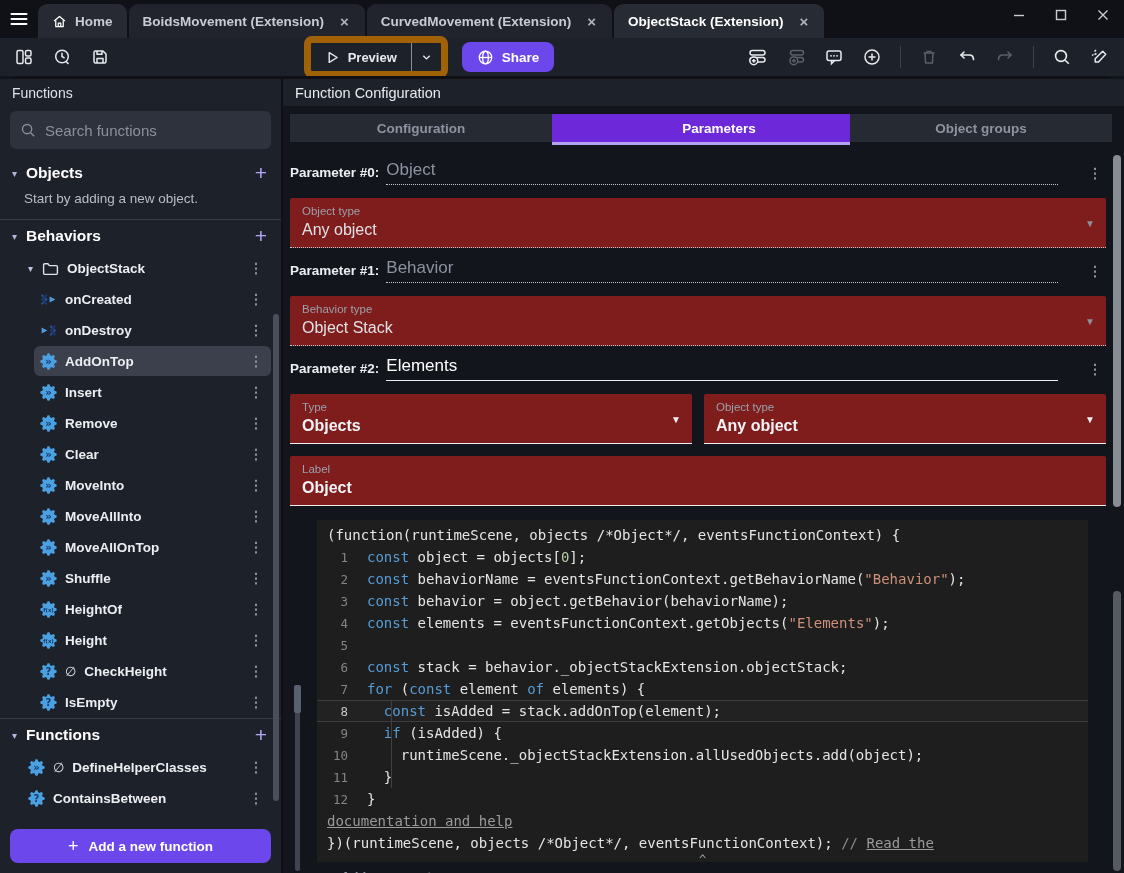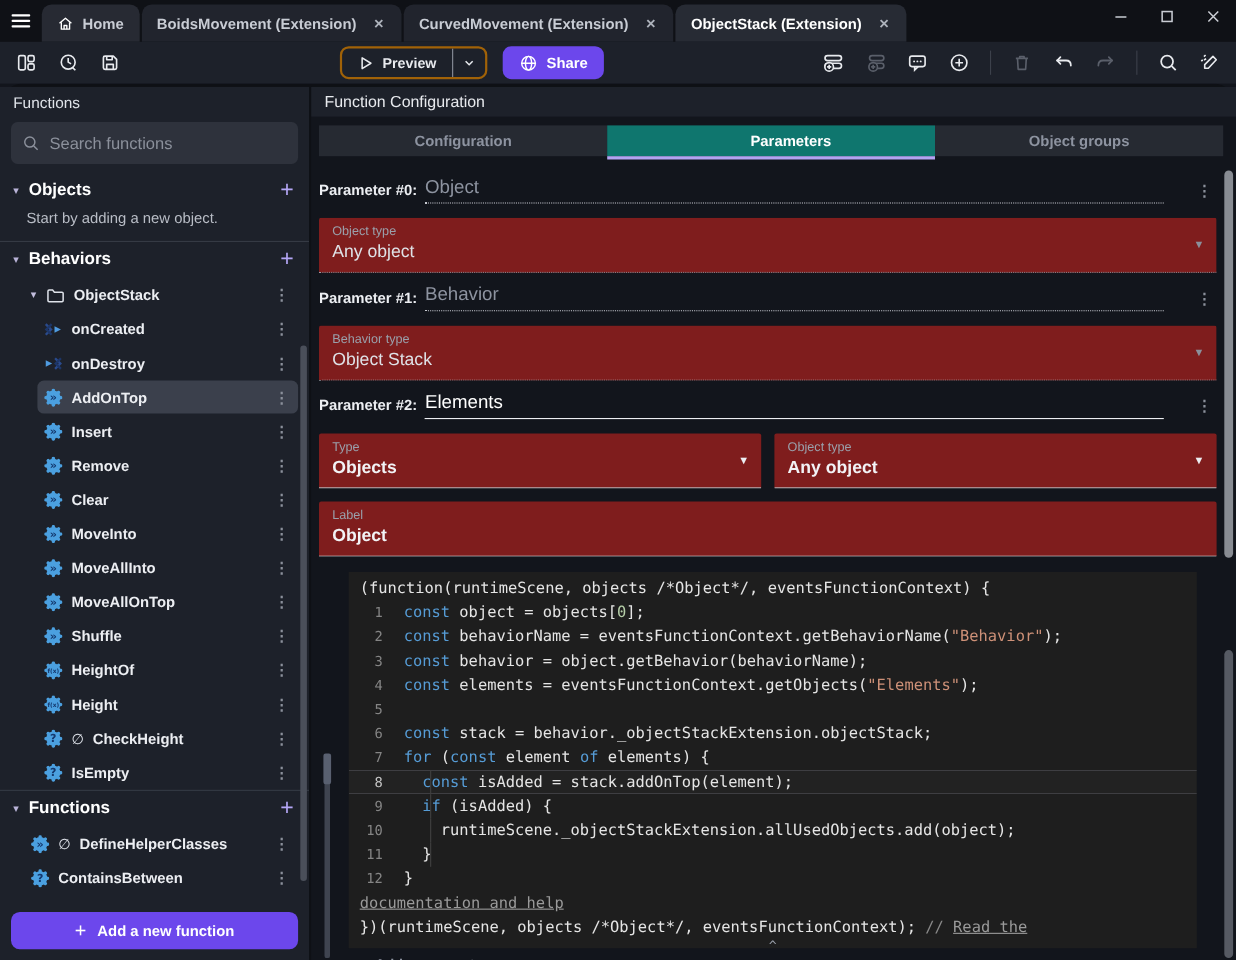--- a/index.html
+++ b/index.html
@@ -19,21 +19,21 @@
   .tab-close { color:#aeb3bc; font-size:15px; margin-left:6px; padding:0 2px; cursor:pointer; }
   .win-controls { margin-left:auto; display:flex; align-self:flex-start; }
   .win-btn { width:42px; height:30px; display:flex; align-items:center; justify-content:center; cursor:pointer; }
 
   
   .toolbar { height:38px; background:#1d212a; display:flex; align-items:center; padding:0 12px; flex:none; }
   .tb-group { display:flex; align-items:center; gap:14px; }
   .tb-icon { width:24px; height:24px; display:flex; align-items:center; justify-content:center; cursor:pointer; }
   .tb-divider { width:1px; height:22px; background:#3c414b; margin:0 2px; }
   .tb-center { margin:0 auto; display:flex; align-items:center; gap:14px; }
-  .preview-btn { display:flex; align-items:center; height:30px; border:2px solid #a16207; border-radius:8px; color:#e8eaee; overflow:hidden; }
+  .preview-btn { display:flex; align-items:center; height:42px; border:7px solid #a16207; border-radius:8px; color:#e8eaee; overflow:hidden; }
   .preview-main { display:flex; align-items:center; gap:8px; padding:0 14px; font-size:13px; font-weight:700; cursor:pointer; height:100%; }
   .preview-caret { width:30px; height:100%; display:flex; align-items:center; justify-content:center; border-left:1px solid #8b909b; cursor:pointer; }
   .share-btn { display:flex; align-items:center; gap:8px; height:30px; padding:0 15px; background:#6C47EC;
     border-radius:8px; color:#fff; font-size:13.5px; font-weight:700; cursor:pointer; }
 
   
   .content { flex:1; display:flex; border-top:3px solid #0e1015; min-height:0;border-radius:21px; }
 
   
   .sidebar { width:283px; flex:none; background:#1d212a; border-right:2px solid #0e1015; display:flex; flex-direction:column; position:relative; }
@@ -62,21 +62,21 @@
   .add-fn-btn .plus-g { font-size:18px; font-weight:400; }
   .sb-scrollbar { position:absolute; right:2px; top:157px; width:6px; height:487px; border-radius:3px; background:#4a4f5a; }
 
   
   .main { flex:1; display:flex; flex-direction:column; background:#12151c; position:relative; min-width:0; }
   .main-header { height:27px; background:#1d212a; display:flex; align-items:center; padding:0 12px;
     color:#e8eaee; font-size:14.5px; flex:none; }
   .main-tabs { display:flex; margin:8px 12px 0 7px; flex:none; }
   .mtab { flex:1; height:28px; background:#262a32; display:flex; align-items:center; justify-content:center;
     color:#8d93a0; font-size:13.5px; font-weight:700; cursor:pointer; position:relative; }
-  .mtab.active { background:#0f766e; color:#fff;padding-left:36px; }
+  .mtab.active { background:#6d28d9; color:#fff;padding-left:36px; }
   .mtab.active::after { content:""; position:absolute; left:0; right:0; bottom:-3px; height:3px; background:#B2A4F1; }
   .params-scroll { flex:1; padding:14px 18px 0 7px; min-height:0; display:flex; flex-direction:column; }
 
   .param-row { display:flex; align-items:flex-end; margin:4px 0 13px; }
   .p-label { font-weight:700; font-size:13.5px; color:#eceef2; white-space:nowrap; padding-bottom:5px; }
   .p-name { flex:1; margin-left:7px; margin-right:26px; font-size:17px; padding-bottom:4px; cursor:text; }
   .p-name.muted { color:#8d93a0; border-bottom:1px dotted #c7cad1; }
   .p-name.filled { color:#fff; border-bottom:1px solid #eceef2; }
   .param-row .kebab { padding-bottom:4px; }
 

